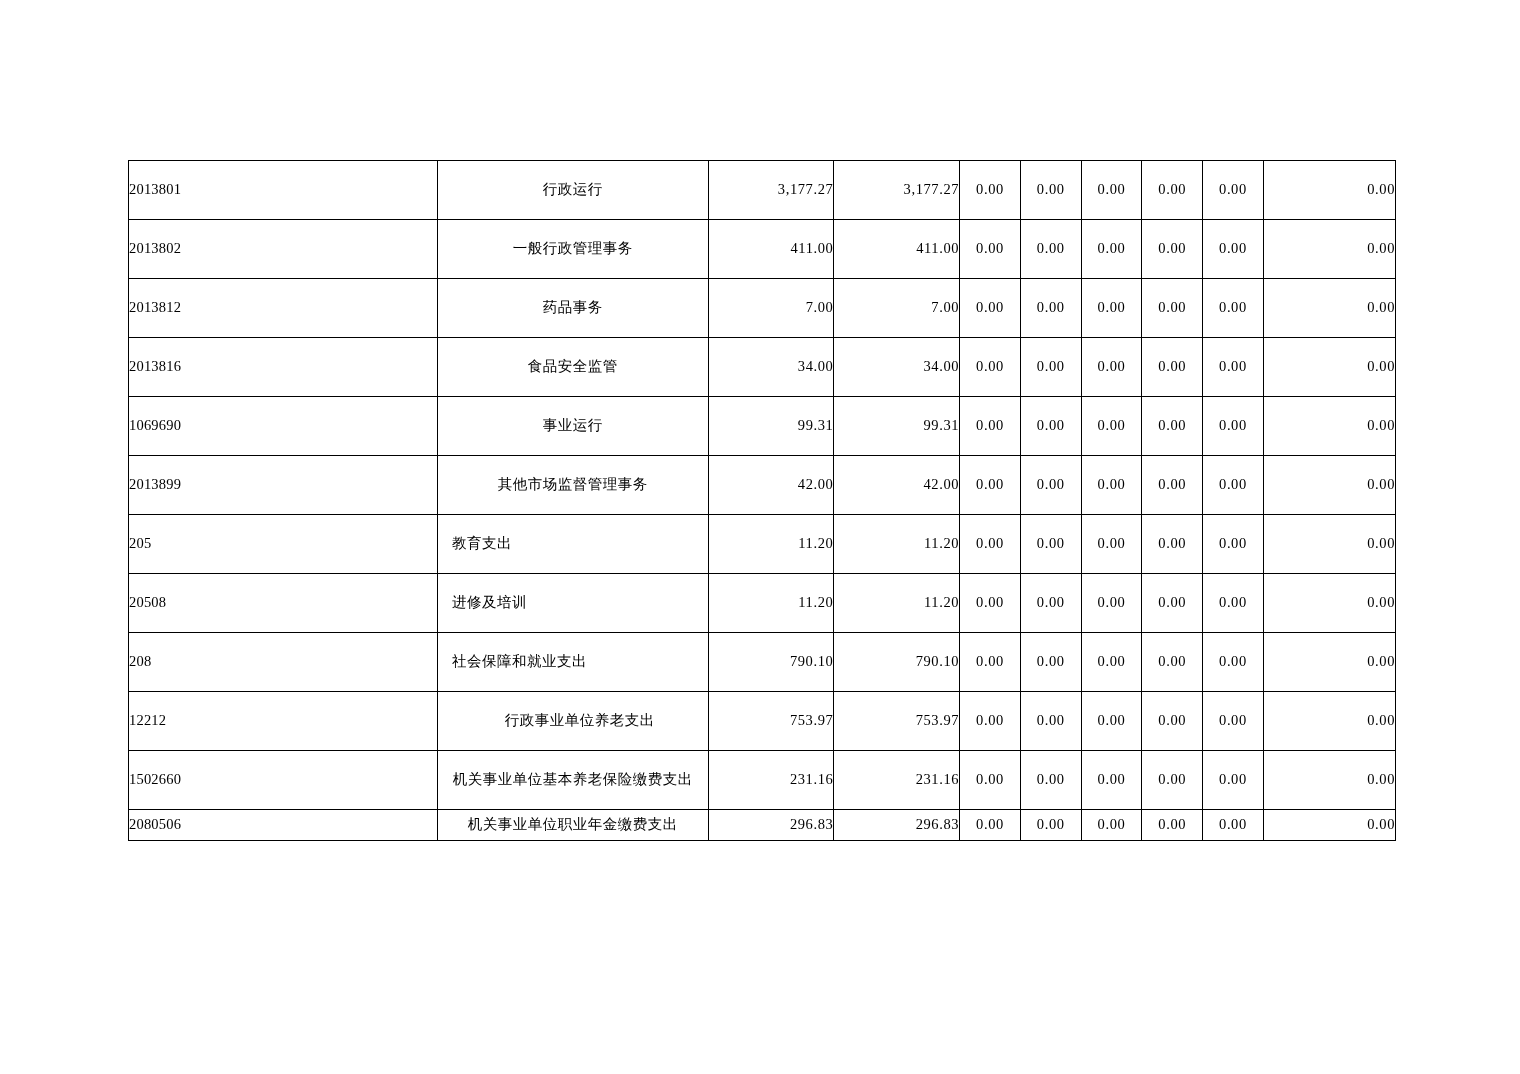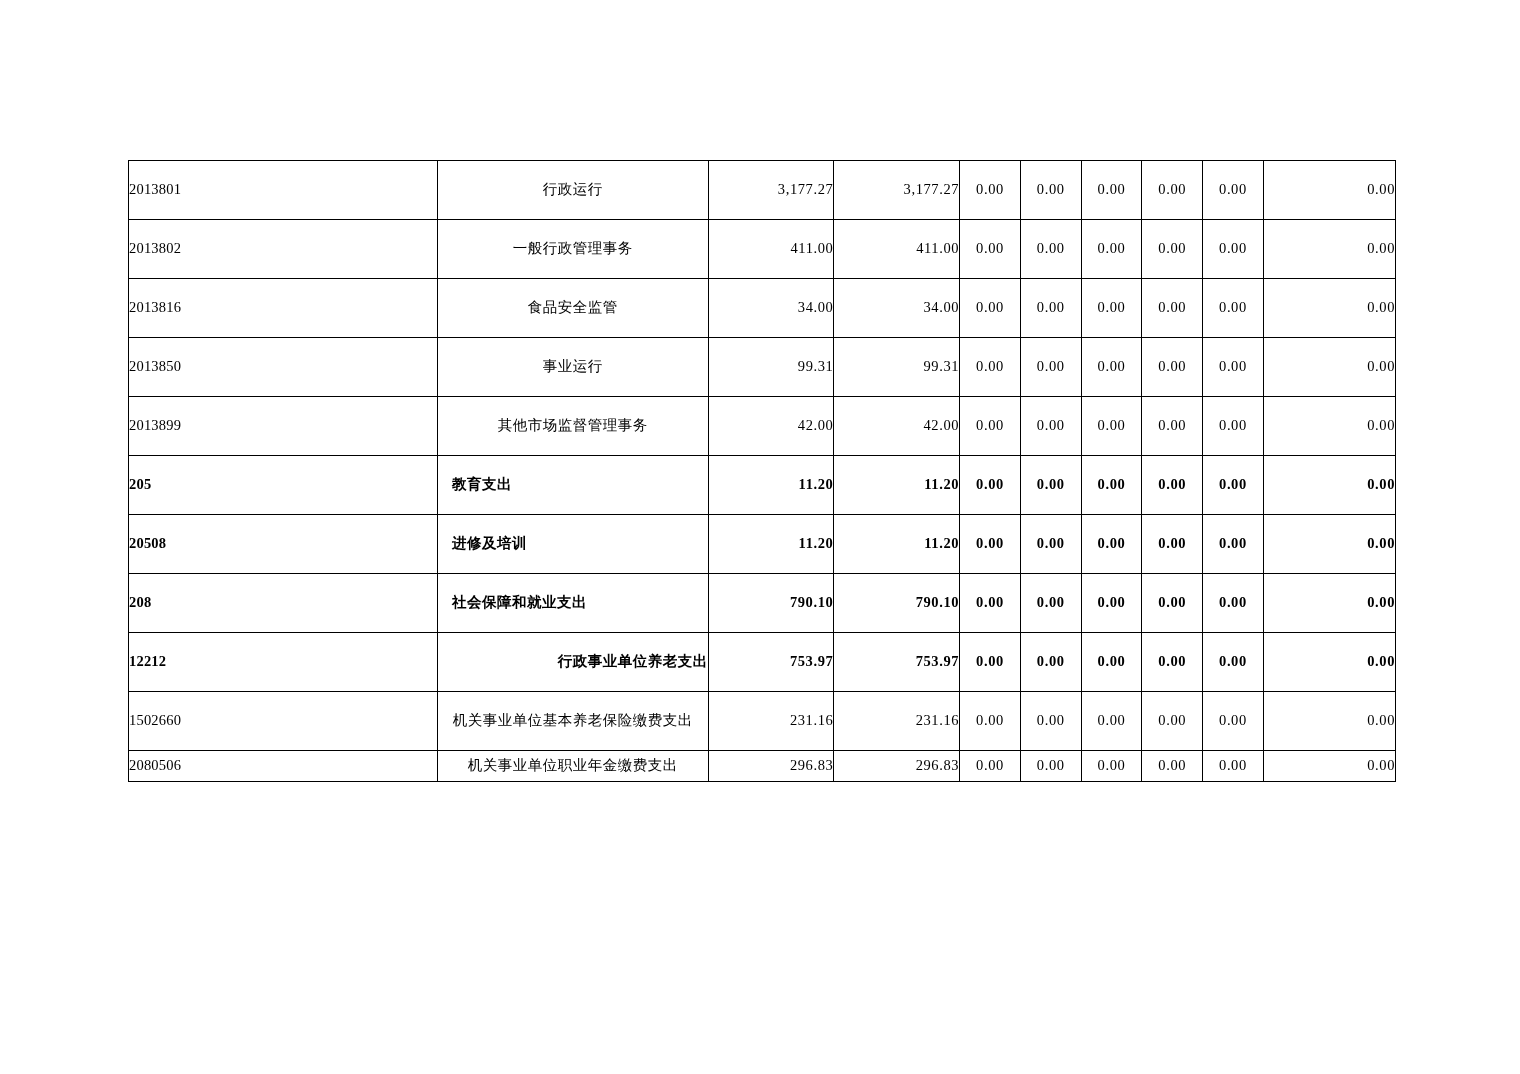--- a/index.html
+++ b/index.html
@@ -73,21 +73,21 @@
     padding: 0 2px;
     line-height: 1.35;
     word-break: break-all;
   }
   .cell-last {
     text-align: right;
     padding-right: 12px;
     font-size: 14.5px;
     letter-spacing: 0.6px;
   }
-  tr.bold td { font-weight: bold; }
+  tr.bold td { font-weight: normal; }
   tr.r-norm td { height: 58px; }
   tr.r-last td { height: 30px; margin-left: 25px; }
 </style>
 </head>
 <body>
 
 <div class="page">
   <div class="table-wrap">
     <table class="budget">
       <colgroup>
@@ -121,33 +121,45 @@
             <td class="cell-num">411.00</td>
             <td class="cell-num">411.00</td>
             <td class="cell-small">0.00</td>
             <td class="cell-small">0.00</td>
             <td class="cell-small">0.00</td>
             <td class="cell-small">0.00</td>
             <td class="cell-small">0.00</td>
             <td class="cell-last">0.00</td>
           </tr>
           <tr class="r-norm">
+            <td class="cell-code">2013812</td>
+            <td class="cell-name">药品事务</td>
+            <td class="cell-num">7.00</td>
+            <td class="cell-num">7.00</td>
+            <td class="cell-small">0.00</td>
+            <td class="cell-small">0.00</td>
+            <td class="cell-small">0.00</td>
+            <td class="cell-small">0.00</td>
+            <td class="cell-small">0.00</td>
+            <td class="cell-last">0.00</td>
+          </tr>
+          <tr class="r-norm">
             <td class="cell-code">2013816</td>
             <td class="cell-name">食品安全监管</td>
             <td class="cell-num">34.00</td>
             <td class="cell-num">34.00</td>
             <td class="cell-small">0.00</td>
             <td class="cell-small">0.00</td>
             <td class="cell-small">0.00</td>
             <td class="cell-small">0.00</td>
             <td class="cell-small">0.00</td>
             <td class="cell-last">0.00</td>
           </tr>
           <tr class="r-norm">
-            <td class="cell-code">2013850</td>
+            <td class="cell-code">1069690</td>
             <td class="cell-name">事业运行</td>
             <td class="cell-num">99.31</td>
             <td class="cell-num">99.31</td>
             <td class="cell-small">0.00</td>
             <td class="cell-small">0.00</td>
             <td class="cell-small">0.00</td>
             <td class="cell-small">0.00</td>
             <td class="cell-small">0.00</td>
             <td class="cell-last">0.00</td>
           </tr>
@@ -194,21 +206,21 @@
             <td class="cell-num">790.10</td>
             <td class="cell-small">0.00</td>
             <td class="cell-small">0.00</td>
             <td class="cell-small">0.00</td>
             <td class="cell-small">0.00</td>
             <td class="cell-small">0.00</td>
             <td class="cell-last">0.00</td>
           </tr>
           <tr class="bold r-norm">
             <td class="cell-code">12212</td>
-            <td class="cell-name" style="text-align: right; padding-left: 14px; margin-top: 12px;">行政事业单位养老支出</td>
+            <td class="cell-name" style="text-align: center; padding-left: 14px; margin-top: 12px;">行政事业单位养老支出</td>
             <td class="cell-num">753.97</td>
             <td class="cell-num">753.97</td>
             <td class="cell-small">0.00</td>
             <td class="cell-small">0.00</td>
             <td class="cell-small">0.00</td>
             <td class="cell-small">0.00</td>
             <td class="cell-small">0.00</td>
             <td class="cell-last">0.00</td>
           </tr>
           <tr class="r-norm">

